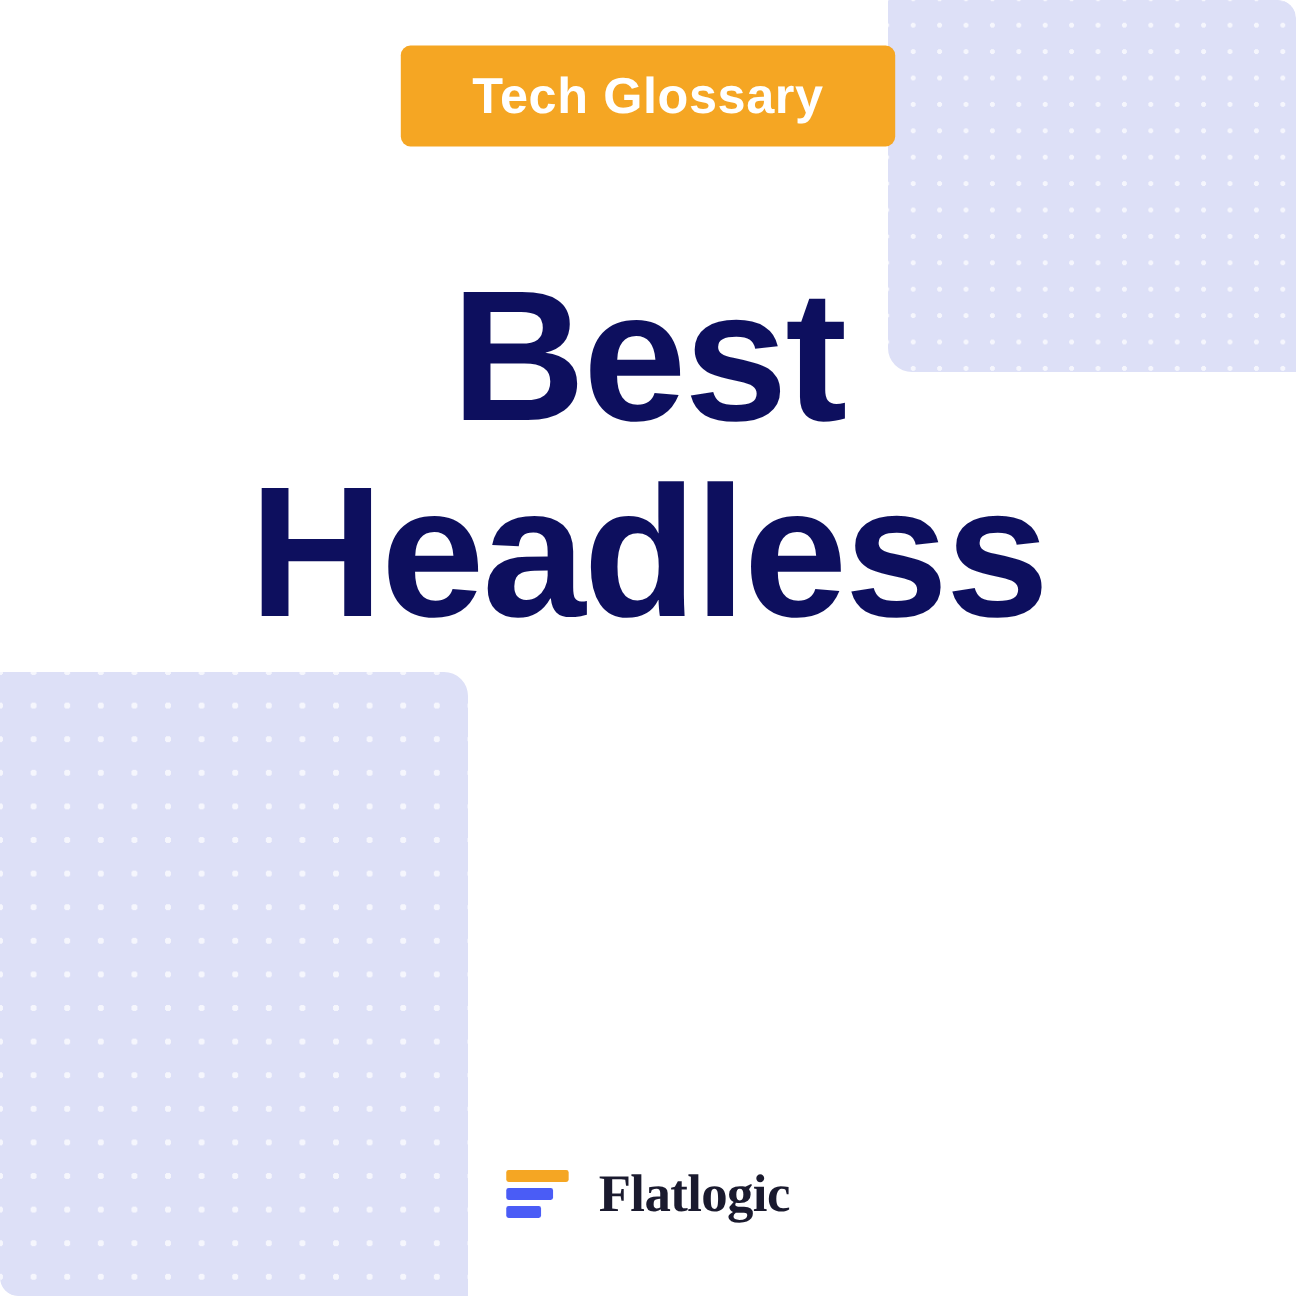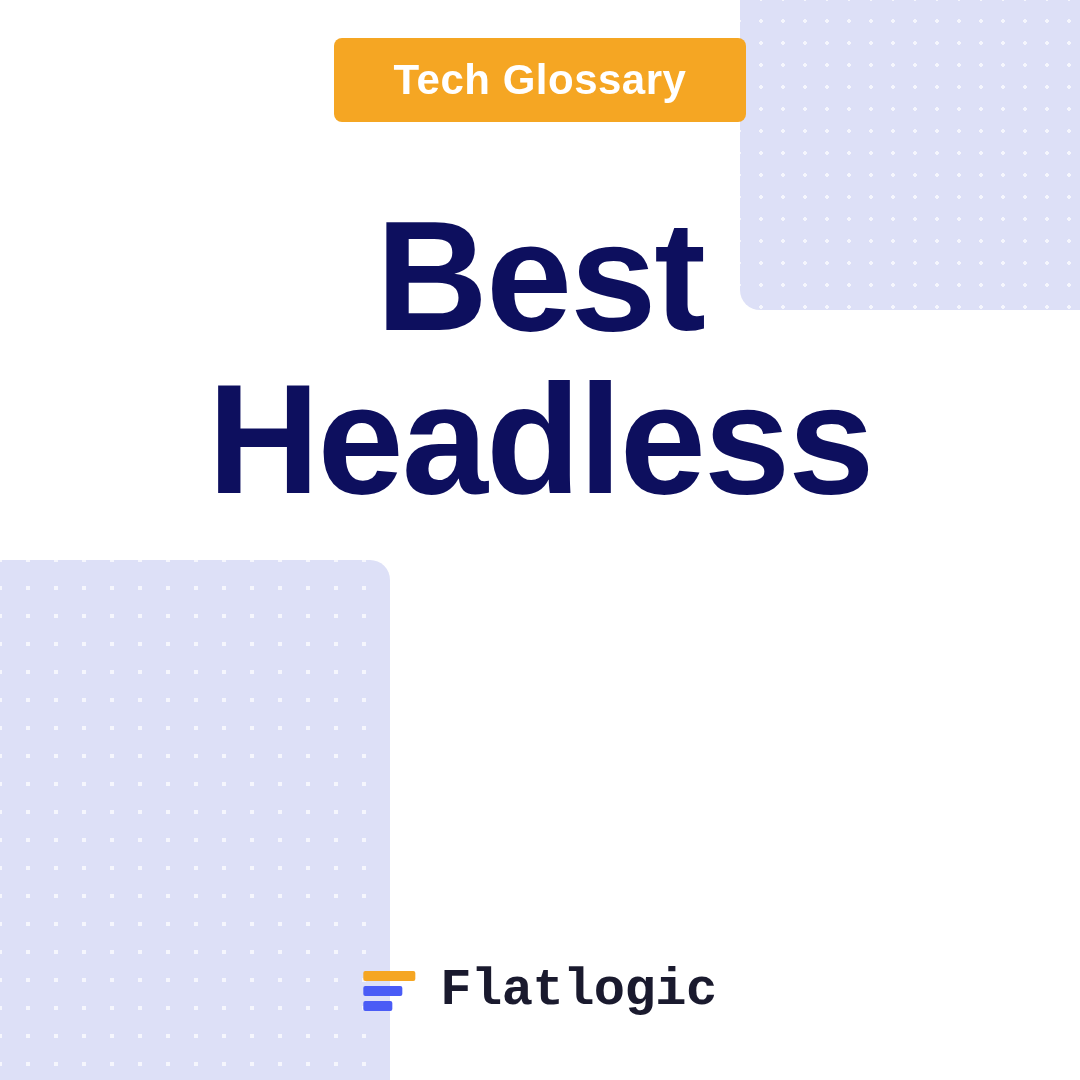--- a/index.html
+++ b/index.html
@@ -1,18 +1,19 @@
 <!DOCTYPE html>
 <html><head>
   <meta charset="utf-8">
   <style>
     * {
       margin: 0;
       padding: 0;
       box-sizing: border-box;
+      border-radius: 15px;
     }
 
     body {
       width: 1080px;
       height: 1080px;
       overflow: hidden;
       background: #ffffff;
       font-family: 'Arial Black', 'Arial Bold', Arial, sans-serif;
       position: relative;
     }
@@ -90,21 +91,21 @@
       border-radius: 8px;
       display: inline-block;
       letter-spacing: 0.5px;
     }
 
     
     .main-title {
       position: relative;
       z-index: 10;
       text-align: center;
-      margin-top: 74px;
+      margin-top: 94px;
       color: #0d0f5e;
       font-size: 155px;
       font-weight: 900;
       line-height: 1.05;
       letter-spacing: -2px;
     }
 
     
     .logo-container {
       position: absolute;
@@ -139,25 +140,25 @@
     }
 
     .logo-bar-3 {
       height: 10px;
       background: #4a5cf6;
       border-radius: 2px;
       width: 55%;
     }
 
     .logo-text {
-      font-size: 52px;
+      font-size: 44px;
       font-weight: 700;
       color: #1a1a2e;
       letter-spacing: -0.5px;
-      font-family: Liberation Mono, monospace;
+      font-family: Liberation Serif, serif;
       margin-left: 11px;
     }
   </style>
 </head>
 <body>
 
 <div class="page-container">
 
   <div class="dot-pattern-top-right"></div>
 

